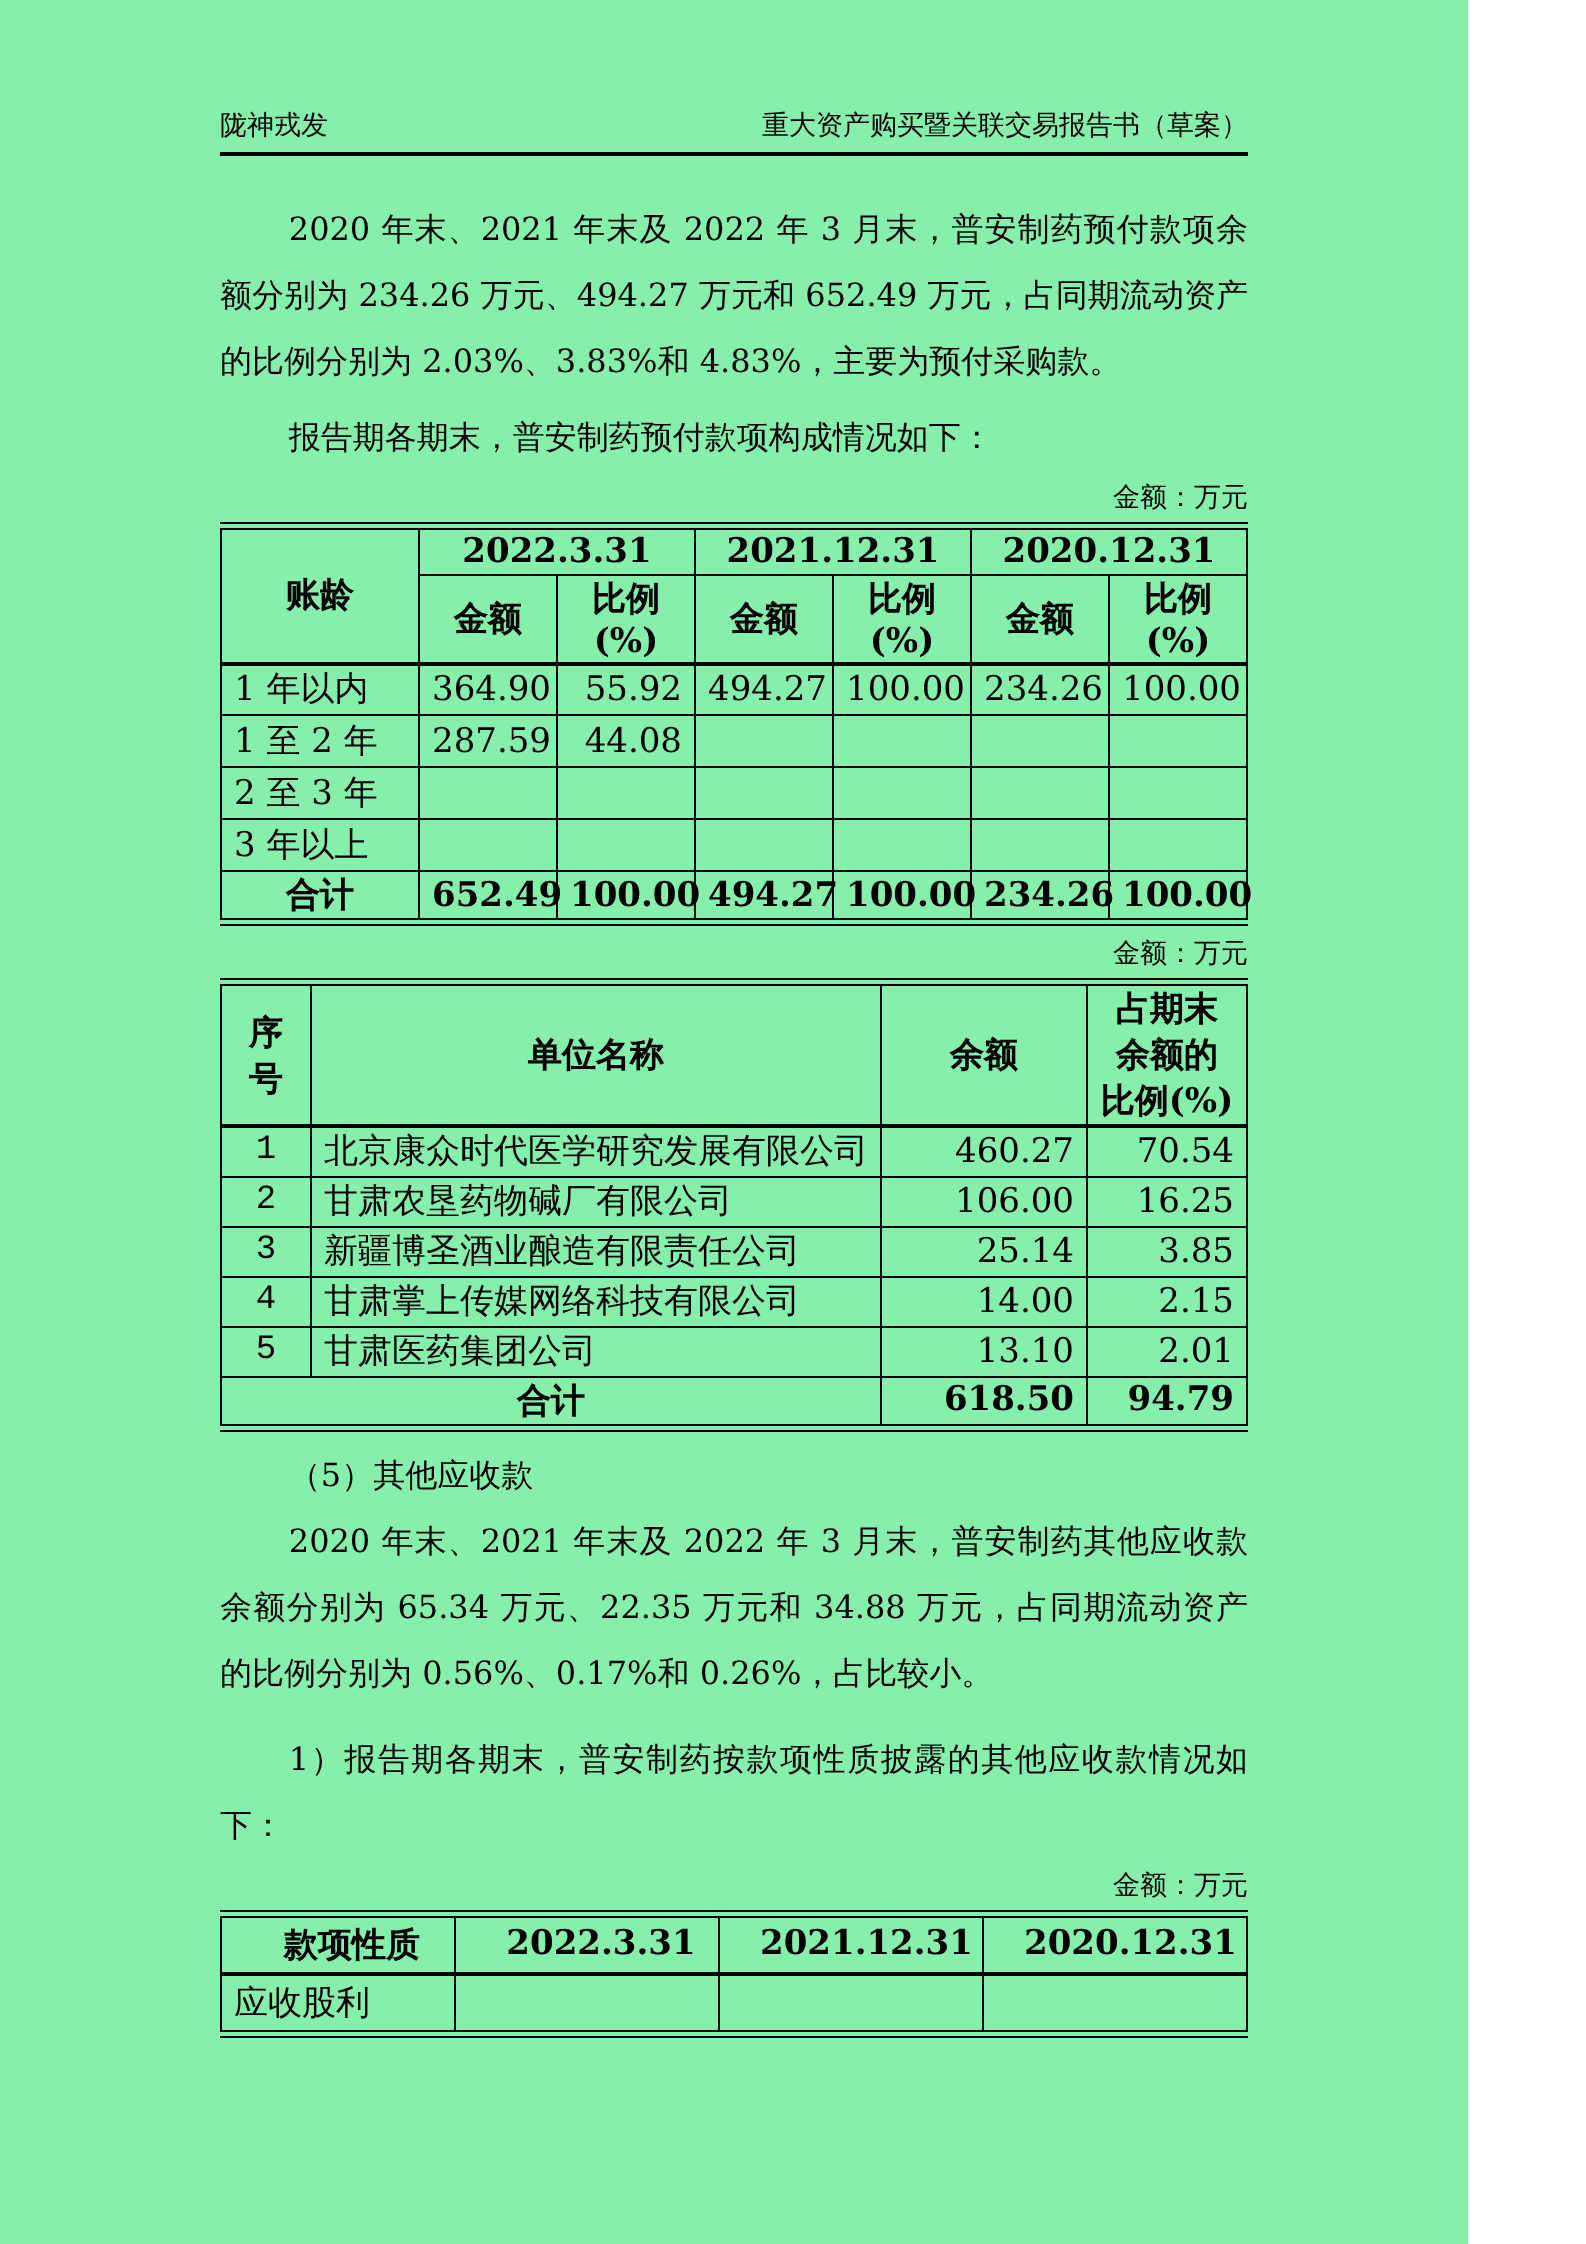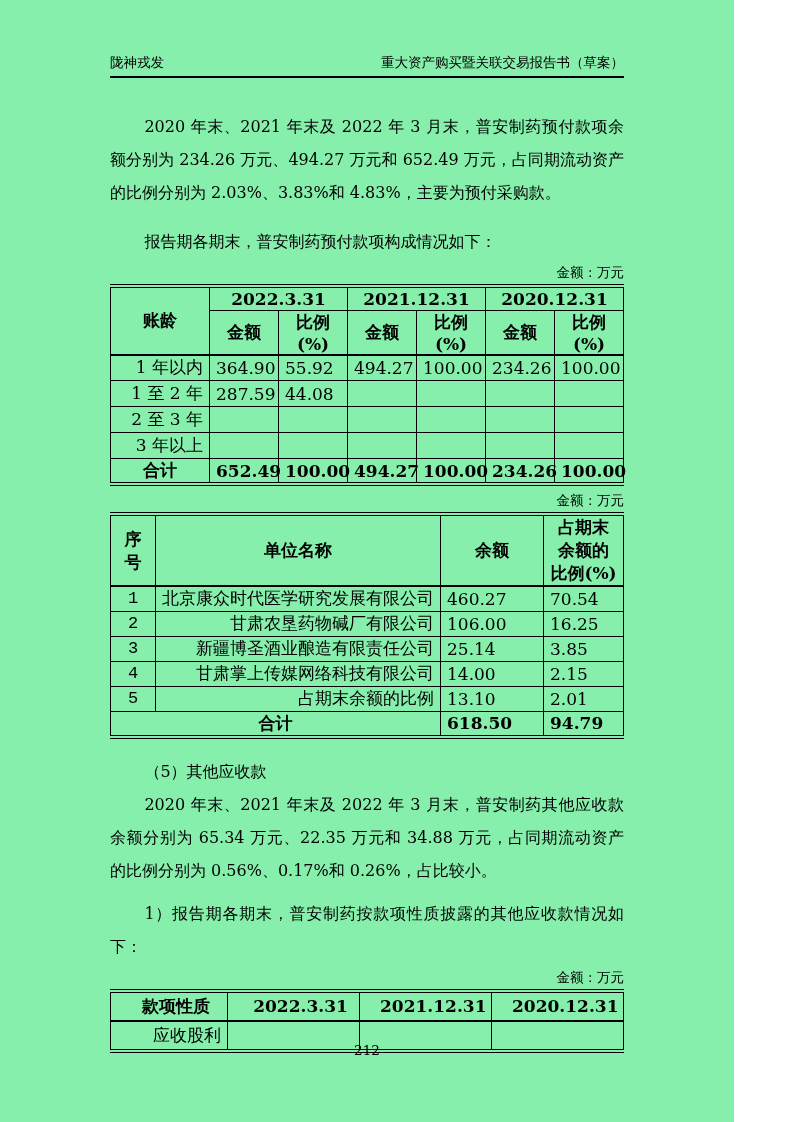--- a/index.html
+++ b/index.html
@@ -20,40 +20,40 @@
     padding-bottom:4px;
     font-size:13.5px;
     height:26px;
   }
   
   .para {
     font-size:16px; line-height:33px;
     text-align:justify;
     text-indent:2.15em;
   }
-  .mt20 { margin-top:32px; }
-  .mt12 { margin-top:16px; }
+  .mt20 { margin-top:20px; }
+  .mt12 { margin-top:5px; }
   .mt10 { margin-top:10px; }
   .mt6  { margin-top:6px; }
   .unit-label {
     text-align:right;
     font-size:13.5px; line-height:16px;
     margin:6px 0 4px 0;
   }
   
   table.tbl {
     width:100%; border-collapse:collapse; table-layout:fixed;
     font-size:17px;
   }
   table.tbl { border-top:4px double #000; border-bottom:4px double #000; }
   table.tbl th, table.tbl td { border:1px solid #000; padding:0 6px; }
   table.tbl thead tr.hdr-last th, table.tbl thead th.hdr-bot { border-bottom:2px solid #000; }
   table.tbl th { font-weight:bold; text-align:center; }
-  td.lbl { text-align:right; padding-left:9px; }
-  td.num { text-align:left; padding-right:7px; }
+  td.lbl { text-align:left; padding-left:9px; }
+  td.num { text-align:right; padding-right:7px; }
   td.ctr { text-align:center;font-family:Liberation Mono, monospace; }
   .b { font-weight:bold; }
   
   .tbl-aging thead tr:first-child th { height:24px; }
   .tbl-aging thead tr.hdr-last th { height:26px;margin-top:34px; }
   .tbl-aging tbody td { height:26px; }
   .tbl-aging tbody tr.total td { height:25px; }
   .tbl-top5 thead th { height:26px; }
   .tbl-top5 tbody td { height:25px; }
   .tbl-nature thead th { height:30px;padding-left:20px; }
@@ -193,21 +193,21 @@
         <td class="num">3.85</td>
       </tr>
       <tr>
         <td class="ctr">4</td>
         <td class="lbl">甘肃掌上传媒网络科技有限公司</td>
         <td class="num">14.00</td>
         <td class="num">2.15</td>
       </tr>
       <tr>
         <td class="ctr">5</td>
-        <td class="lbl">占期末余额的比例</td>
+        <td class="lbl">甘肃医药集团公司</td>
         <td class="num">13.10</td>
         <td class="num">2.01</td>
       </tr>
       <tr>
         <td colspan="2" class="ctr b">合计</td>
         <td class="num b">618.50</td>
         <td class="num b">94.79</td>
       </tr>
     </tbody>
   </table>
@@ -238,15 +238,14 @@
     <tbody>
       <tr>
         <td class="lbl">应收股利</td>
         <td class="num"></td>
         <td class="num"></td>
         <td class="num"></td>
       </tr>
     </tbody>
   </table>
 
-  <div class="page-number">212</div>
 
 </div>
 
 </body></html>

